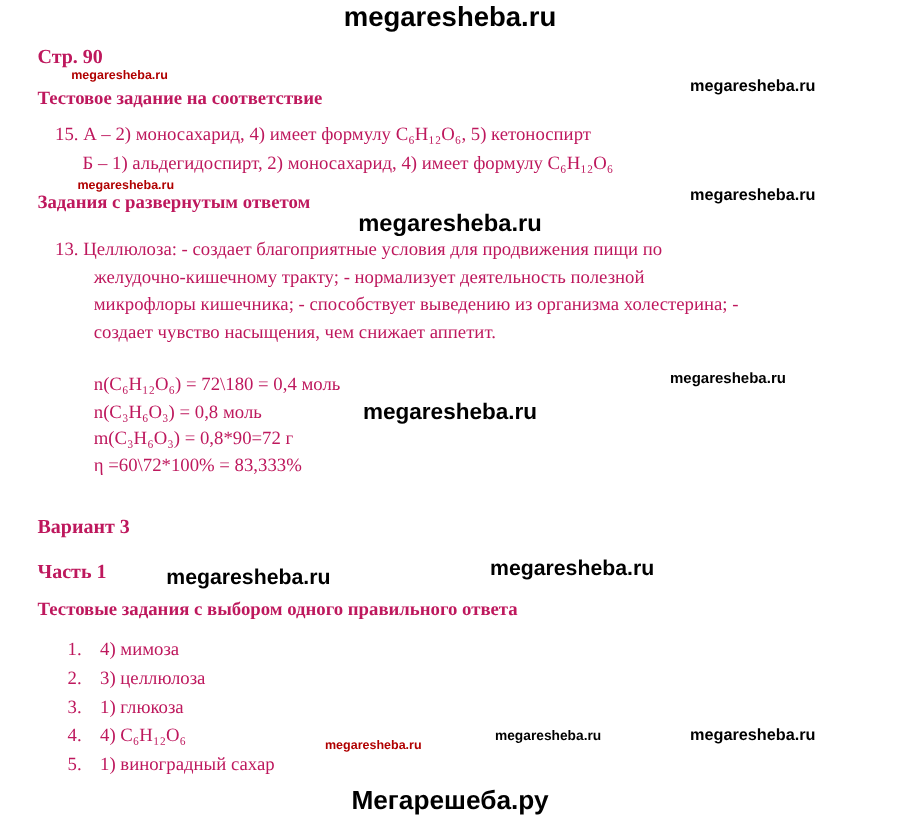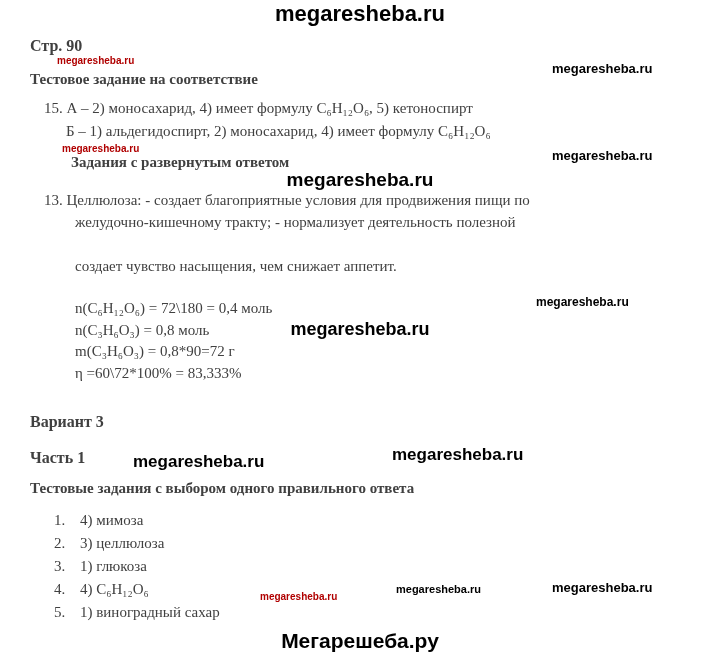--- a/index.html
+++ b/index.html
@@ -7,21 +7,21 @@
     position: relative;
     width: 720px;
     height: 666px;
     background: #ffffff;
     overflow: hidden;
     font-family: "Liberation Serif", serif;
     color: #141414;
     text-decoration: underline;
   }
   .abs { position: absolute; white-space: nowrap; line-height: 1.15; }
-  .serif { font-family: "Liberation Serif", serif; font-size: 15px; color: #404040; }
+  .serif { font-family: "Liberation Serif", serif; font-size: 15px; color: #be185d; }
   .bold { font-weight: bold; }
   .wm {
     position: absolute;
     font-family: "Liberation Sans", sans-serif;
     font-weight: bold;
     color: #000000;
     white-space: nowrap;
     line-height: 1;
   }
   .wm-red { font-size: 10px; }
@@ -44,26 +44,27 @@
   <div class="abs serif bold" style="left:30px; top:71px;">Тестовое задание на соответствие</div>
 
   <div class="abs serif" style="left:44px; top:100px;">15. А – 2) моносахарид, 4) имеет формулу C₆H₁₂O₆, 5) кетоноспирт</div>
 
   <div class="abs serif" style="left:66px; top:123px;">Б – 1) альдегидоспирт, 2) моносахарид, 4) имеет формулу C₆H₁₂O₆</div>
 
   <div class="wm wm-red" style="left: 62px; top: 144px; color: rgb(176, 0, 0);">megaresheba.ru</div>
 
   <div class="wm" style="left:552px; top:149px; font-size:13px;">megaresheba.ru</div>
 
-  <div class="abs serif bold" style="left:30px; top:154px;margin-left:41px;">Задания с развернутым ответом</div>
+  <div class="abs serif bold" style="left:30px; top:154px;">Задания с развернутым ответом</div>
 
   <div class="wm center" style="top:170px; font-size:19px;">megaresheba.ru</div>
 
   <div class="abs serif" style="left:44px; top:192px;">13. Целлюлоза: - создает благоприятные условия для продвижения пищи по</div>
   <div class="abs serif" style="left:75px; top:214px;">желудочно-кишечному тракту; - нормализует деятельность полезной</div>
+  <div class="abs serif" style="left:75px; top:236px;">микрофлоры кишечника; - способствует выведению из организма холестерина; -</div>
   <div class="abs serif" style="left:75px; top:258px;">создает чувство насыщения, чем снижает аппетит.</div>
 
   <div class="abs serif" style="left:75px; top:300px;">n(C₆H₁₂O₆) = 72\180 = 0,4 моль</div>
   <div class="wm" style="left:536px; top:296px; font-size:12px;">megaresheba.ru</div>
   <div class="abs serif" style="left:75px; top:322px;">n(C₃H₆O₃) = 0,8 моль</div>
   <div class="wm center" style="top:320px; font-size:18px;">megaresheba.ru</div>
   <div class="abs serif" style="left:75px; top:343px;">m(C₃H₆O₃) = 0,8*90=72 г</div>
   <div class="abs serif" style="left:75px; top:365px;">η =60\72*100% = 83,333%</div>
 
   <div class="abs serif bold" style="left:30px; top:413px; font-size:16px;">Вариант 3</div>

